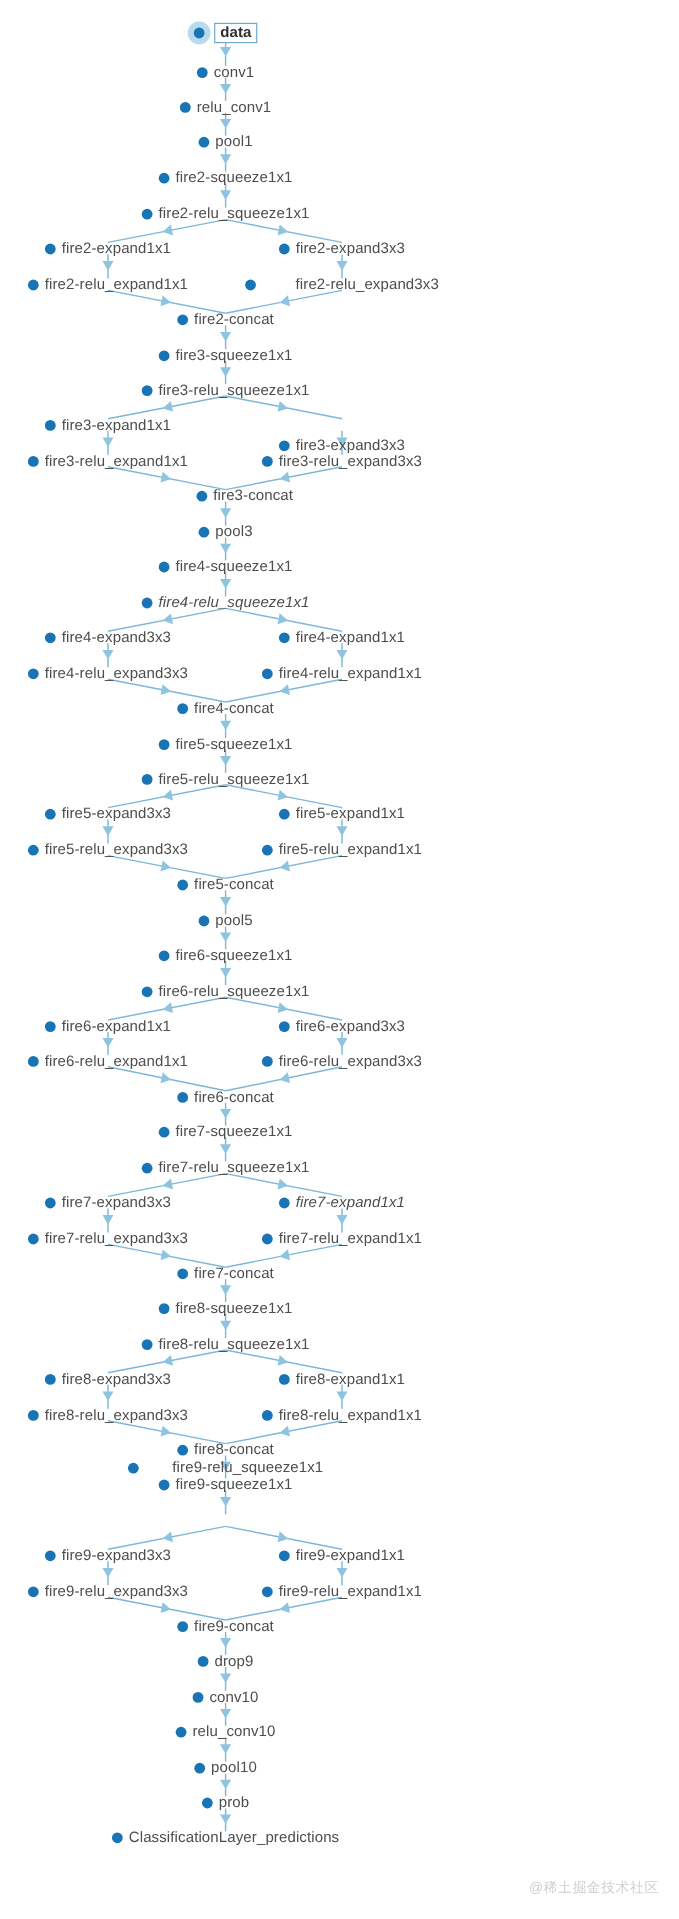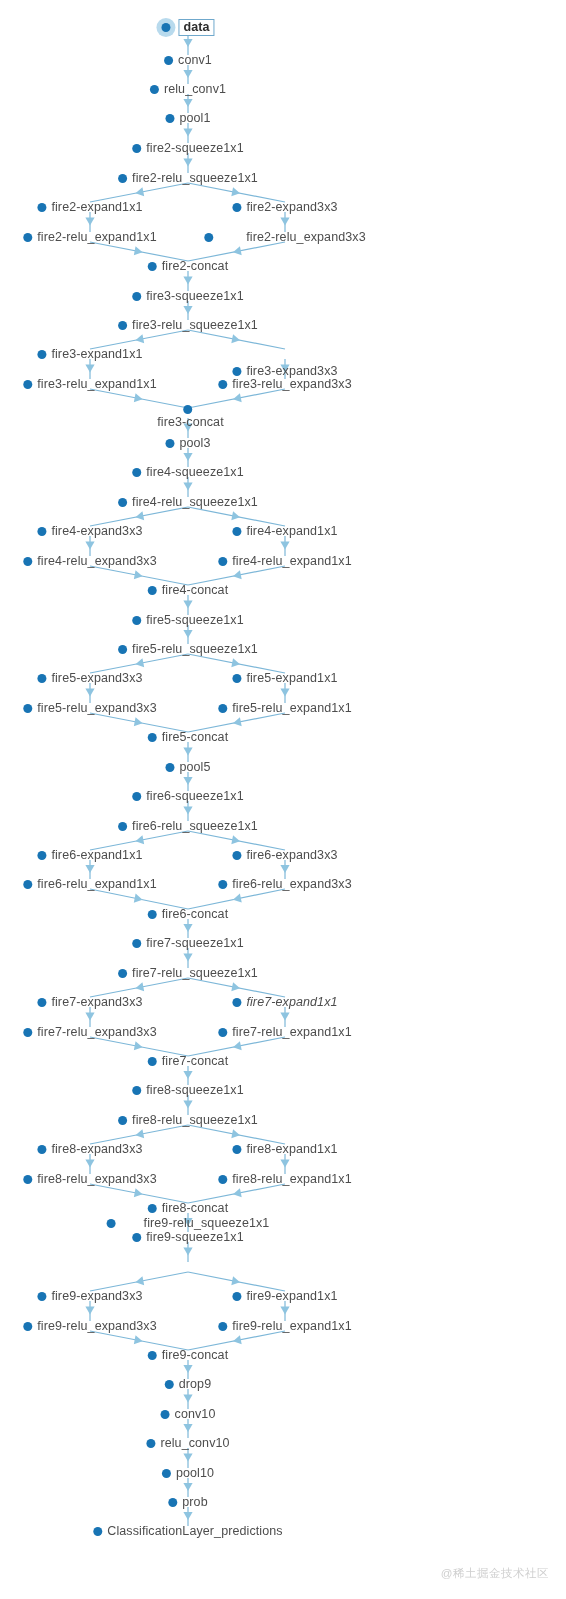--- a/index.html
+++ b/index.html
@@ -285,33 +285,33 @@
         <span class="label">fire3-expand3x3</span>
       </div>
       <div class="node" style="left: 90px; top: 384px;">
         <span class="dot"></span>
         <span class="label">fire3-relu_expand1x1</span>
       </div>
       <div class="node" style="left: 285px; top: 384px;">
         <span class="dot"></span>
         <span class="label">fire3-relu_expand3x3</span>
       </div>
-      <div class="node" style="left: 188px; top: 413px; flex-direction: column;">
+      <div class="node" style="left: 204px; top: 413px;">
         <span class="dot"></span>
         <span class="label">fire3-concat</span>
       </div>
       <div class="node" style="left: 188px; top: 443px;">
         <span class="dot"></span>
         <span class="label">pool3</span>
       </div>
       <div class="node" style="left: 188px; top: 472px;">
         <span class="dot"></span>
         <span class="label">fire4-squeeze1x1</span>
       </div>
-      <div class="node" style="left: 188px; top: 502px;">
+      <div class="node" style="left: 188px; top: 502px; font-style: italic;">
         <span class="dot"></span>
         <span class="label">fire4-relu_squeeze1x1</span>
       </div>
       <div class="node" style="left: 90px; top: 531px;">
         <span class="dot"></span>
         <span class="label">fire4-expand3x3</span>
       </div>
       <div class="node" style="left: 285px; top: 531px;">
         <span class="dot"></span>
         <span class="label">fire4-expand1x1</span>

